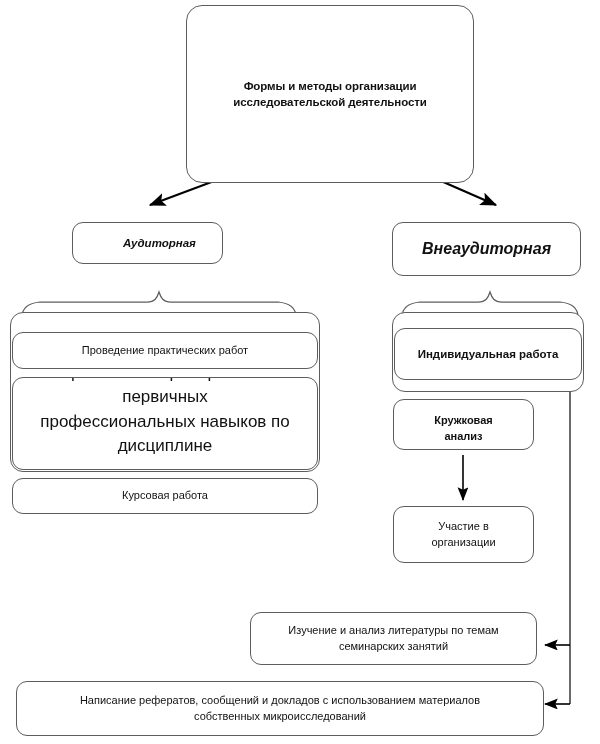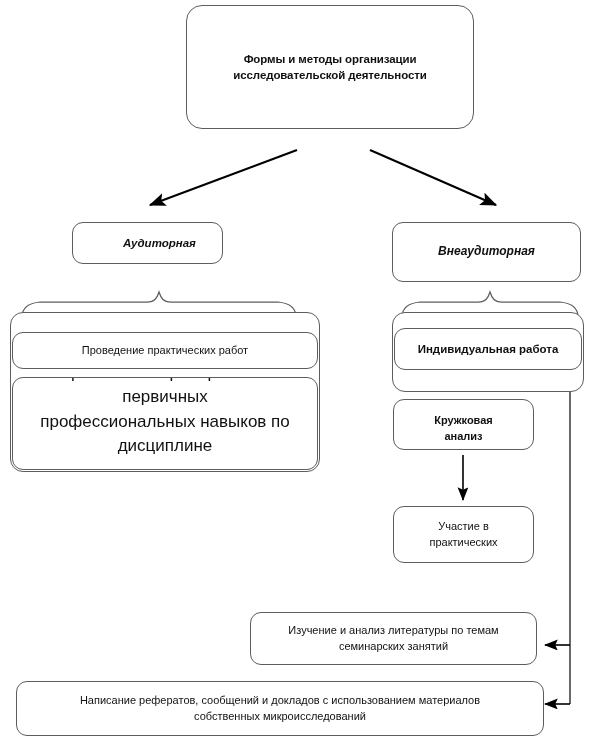--- a/index.html
+++ b/index.html
@@ -51,54 +51,54 @@
     position: absolute;
     box-sizing: border-box;
     background: #ffffff;
     border: 1px solid #5d5d5d;
     border-radius: 13px;
     z-index: 1;
   }
 
   
   #root-node {
-    left: 186px; top: 5px; width: 288px; height: 124px;
+    left: 186px; top: 5px; width: 288px; height: 178px;
     border-radius: 16px;
     font-size: 11.5px;
     font-weight: bold;
     letter-spacing: -0.1px;
   }
   #branch-auditornaya {
     left: 72px; top: 222px; width: 151px; height: 42px;
     font-size: 11.5px; font-weight: bold; font-style: italic; padding-left: 24px;
   }
   #branch-vneauditornaya {
-    left: 392px; top: 222px; width: 189px; height: 60px;
-    font-size: 12px; font-weight: bold; font-style: italic;
+    left: 392px; top: 222px; width: 189px; height: 54px;
+    font-size: 16px; font-weight: bold; font-style: italic;
   }
 
   #container-left  { left: 10px;  top: 312px; width: 310px; height: 160px; }
   #container-right { left: 392px; top: 312px; width: 192px; height: 80px; }
 
   #node-practicheskie {
     left: 12px; top: 332px; width: 306px; height: 37px;
     font-size: 11px; z-index: 4;
   }
   #node-praktika {
     left: 12px; top: 377px; width: 306px; height: 93px;
     font-size: 17px; z-index: 4;
   }
   #node-praktika .node-text { transform: translateY(-14px); }
   #node-kursovaya {
     left: 12px; top: 478px; width: 306px; height: 36px;
     font-size: 11px; z-index: 4;
   }
 
   #node-individualnaya {
-    left: 394px; top: 328px; width: 188px; height: 42px;
+    left: 394px; top: 328px; width: 188px; height: 52px;
     font-size: 11.5px; font-weight: bold; z-index: 4; text-align: center;
   }
   #node-kruzhkovaya {
     left: 393px; top: 399px; width: 141px; height: 51px;
     font-size: 11px; font-weight: bold; z-index: 4;
   }
   #node-kruzhkovaya .node-text { transform: translateY(4px); }
   #node-uchastie {
     left: 393px; top: 506px; width: 141px; height: 57px;
     font-size: 11px; z-index: 4;
@@ -184,36 +184,39 @@
     <span class="node-text">Проведение практических работ</span>
   </div>
 
   <div class="node" id="node-praktika">
     <span class="node-text">
       <span>Практика на приобретение первичных</span><br>
       <span>профессиональных навыков по дисциплине</span>
     </span>
   </div>
 
+  <div class="node" id="node-kursovaya">
+    <span class="node-text">Курсовая работа</span>
+  </div>
 
   <div class="node" id="node-individualnaya">
     <span class="node-text">Индивидуальная работа</span>
   </div>
 
   <div class="node" id="node-kruzhkovaya">
     <span class="node-text">
       <span>Кружковая</span><br>
       <span>анализ</span>
     </span>
   </div>
 
   <div class="node" id="node-uchastie">
     <span class="node-text">
       <span>Участие в</span><br>
-      <span>практических</span>
+      <span>организации</span>
     </span>
   </div>
 
   <div class="node" id="node-izuchenie">
     <span class="node-text">
       <span>Изучение и анализ литературы по темам</span><br>
       <span>семинарских занятий</span>
     </span>
   </div>
 

